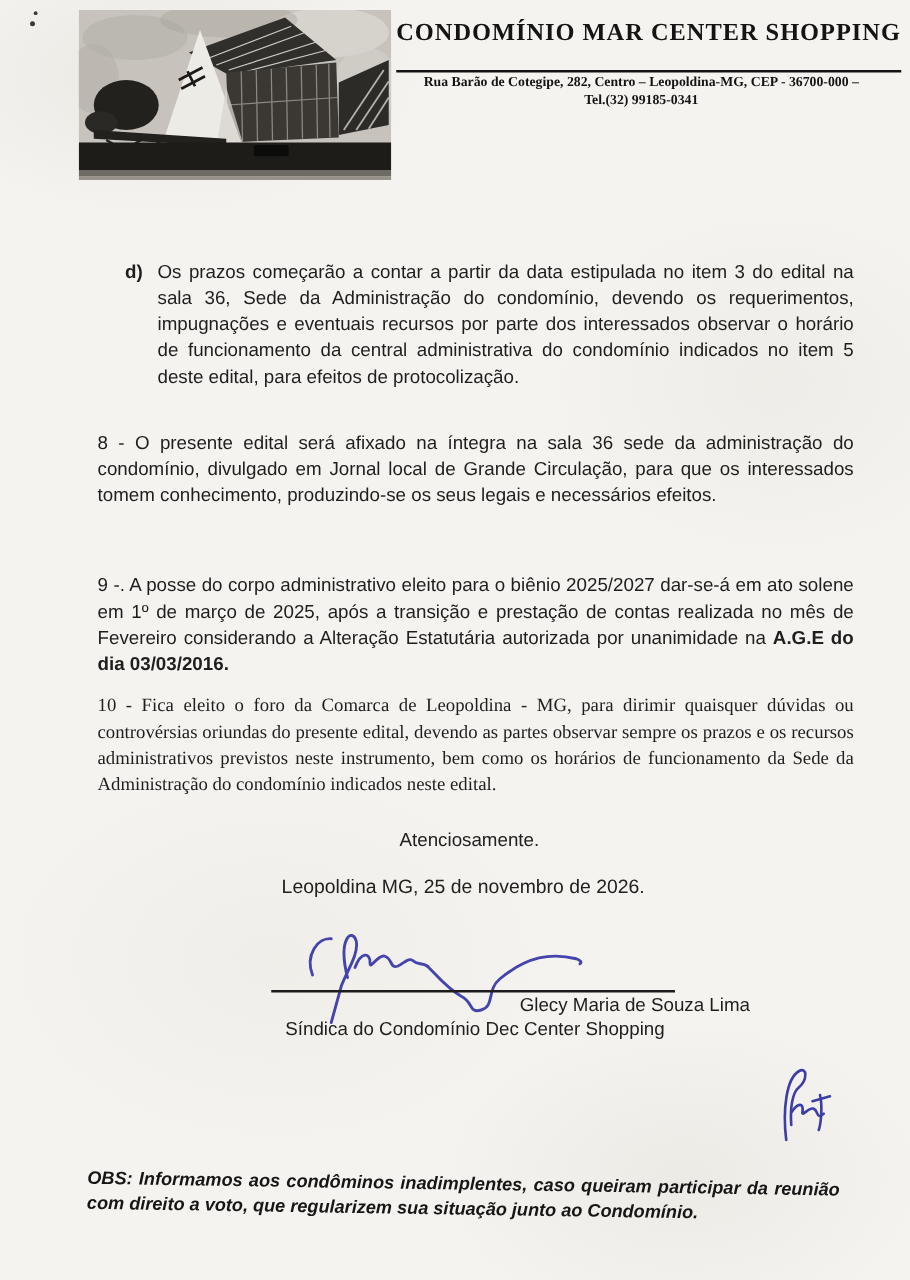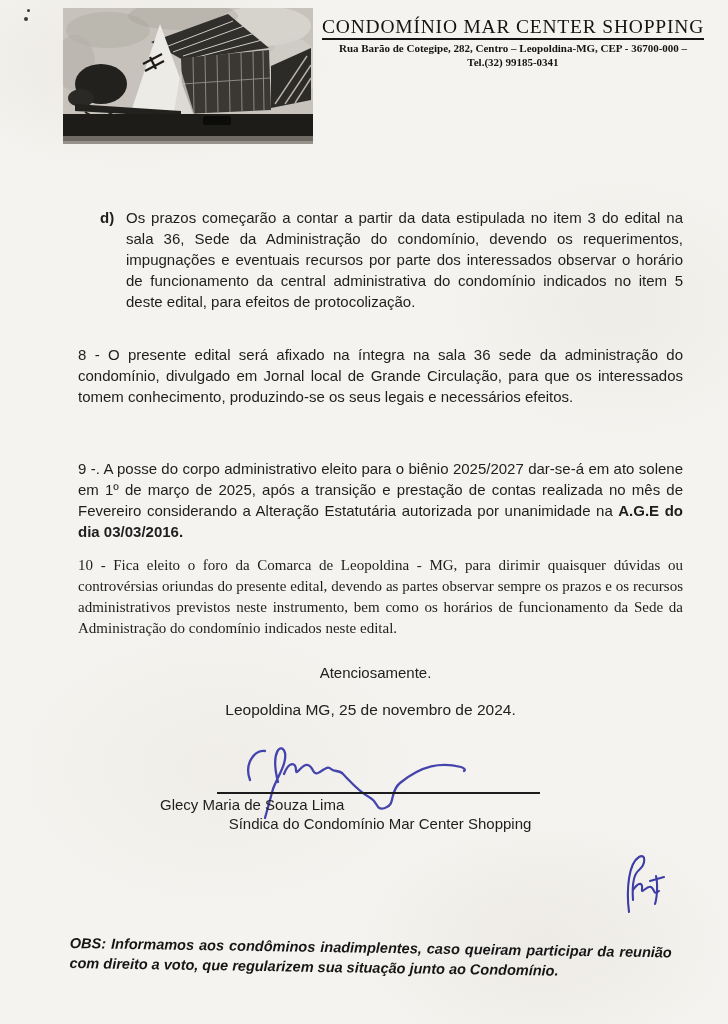--- a/index.html
+++ b/index.html
@@ -20,22 +20,22 @@
   }
   .speck{position:absolute;background:#3a3a3a;border-radius:50%;}
   
   .photo{position:absolute;left:63px;top:8px;width:250px;height:136px;}
   .photo svg{display:block;width:100%;height:100%;}
   .header-text{
     position:absolute;left:317px;top:16px;width:392px;text-align:center;
     font-family:"Liberation Serif", serif;color:#141414;
   }
   .header-title{
-    display:inline-block;font-size:19.5px;font-weight:normal;letter-spacing:.8px;
-    border-bottom:2px solid #141414;padding-bottom:0;white-space:nowrap;
+    display:inline-block;font-size:19.5px;font-weight:bold;letter-spacing:.8px;
+    border-bottom:2px solid #141414;padding-bottom:18px;white-space:nowrap;
   }
   .header-address{margin-top:1px;font-size:11px;font-weight:bold;line-height:14px;}
   
   .bodytext{font-size:15px;line-height:21px;text-align:justify;color:#1e1e1e;}
   .item-d{position:absolute;left:100px;top:207px;width:583px;display:flex;}
   .item-d .lbl{font-weight:bold;width:26px;flex:none;}
   .item-d .txt{flex:1;}
   .p8{position:absolute;left:78px;top:344px;width:605px;}
   .p9{position:absolute;left:78px;top:458px;width:605px;}
   .p9 b{font-weight:bold;}
@@ -139,33 +139,33 @@
     <span class="txt">Os prazos começarão a contar a partir da data estipulada no item 3 do edital na sala 36, Sede da Administração do condomínio, devendo os requerimentos, impugnações e eventuais recursos por parte dos interessados observar o horário de funcionamento da central administrativa do condomínio indicados no item 5 deste edital, para efeitos de protocolização.</span>
   </div>
 
   <div class="p8 bodytext">8 - O presente edital será afixado na íntegra na sala 36 sede da administração do condomínio, divulgado em Jornal local de Grande Circulação, para que os interessados tomem conhecimento, produzindo-se os seus legais e necessários efeitos.</div>
 
   <div class="p9 bodytext"><span>9 -. A posse do corpo administrativo eleito para o biênio 2025/2027 dar-se-á em ato solene em 1º de março de 2025, após a transição e prestação de contas realizada no mês de Fevereiro considerando a Alteração Estatutária autorizada por unanimidade na </span><b>A.G.E do dia 03/03/2016.</b></div>
 
   <div class="p10 bodytext">10 - Fica eleito o foro da Comarca de Leopoldina - MG, para dirimir quaisquer dúvidas ou controvérsias oriundas do presente edital, devendo as partes observar sempre os prazos e os recursos administrativos previstos neste instrumento, bem como os horários de funcionamento da Sede da Administração do condomínio indicados neste edital.</div>
 
   <div class="salutation">Atenciosamente.</div>
-  <div class="date-line">Leopoldina MG, 25 de novembro de 2024.</div>
+  <div class="date-line">Leopoldina MG, 25 de novembro de 2026.</div>
 
   <svg class="sig-img" viewBox="0 0 245 86">
     <g fill="none" stroke="#4444ad" stroke-width="2.3" stroke-linecap="round" stroke-linejoin="round">
       <path d="M22,44 C16,28 26,14 37,15"></path>
       <path d="M50,46 C42,14 54,6 57,17 C59,27 50,40 45,53 L37,82"></path>
       <path d="M56,38 C61,25 68,26 68,34 C68,41 74,27 80,29 C86,31 84,39 90,37 C95,35 99,29 103,33 C106,36 110,34 114,37"></path>
       <path d="M114,37 C122,45 130,55 141,61 C151,66 147,75 157,72 C168,69 161,56 172,47 C194,29 213,26 233,31 C236,32 238,34 236,35"></path>
     </g>
   </svg>
   <div class="sig-line"></div>
-  <div class="sig-name bodytext" style="text-align:left">Glecy Maria de Souza Lima</div>
-  <div class="sig-role bodytext" style="text-align:center">Síndica do Condomínio Mar Center Shopping</div>
+  <div class="sig-name bodytext" style="text-align:right">Glecy Maria de Souza Lima</div>
+  <div class="sig-role bodytext" style="text-align:center">Síndica do Condomínio Dec Center Shopping</div>
 
   <svg class="rubric" viewBox="0 0 55 70">
     <g fill="none" stroke="#3d3da6" stroke-width="2.1" stroke-linecap="round" stroke-linejoin="round">
       <path d="M17,64 C14,40 17,15 27,9 C34,5 34,16 27,22 C22,26 20,38 21,52"></path>
       <path d="M21,42 C27,33 31,35 30,41 C29,47 35,37 39,39 C43,41 41,48 47,43"></path>
       <path d="M44,28 C46,36 45,50 43,56"></path>
       <path d="M38,33 L52,29"></path>
     </g>
   </svg>
 

